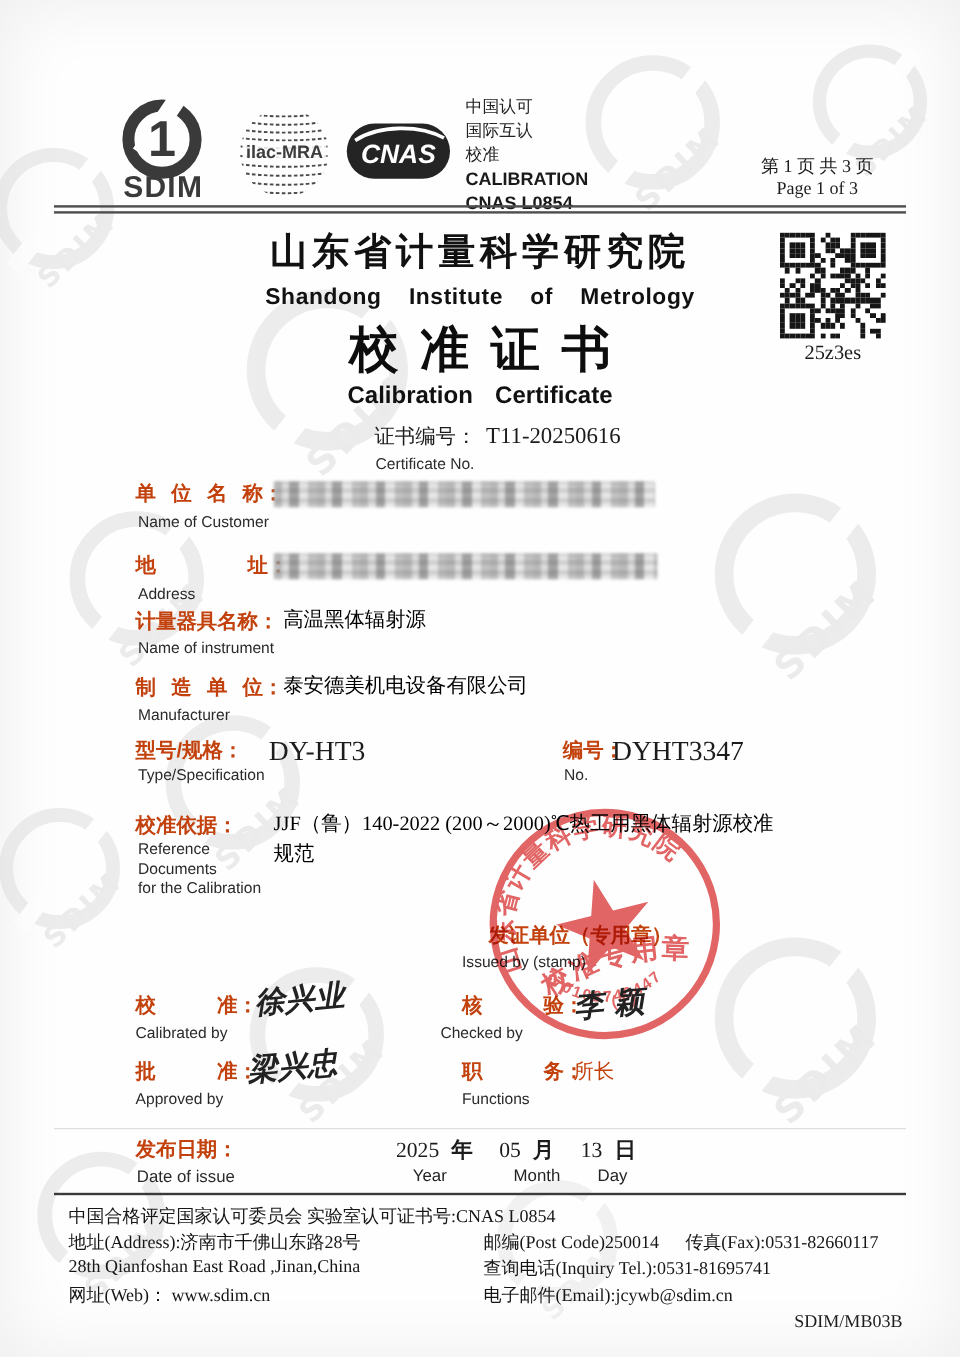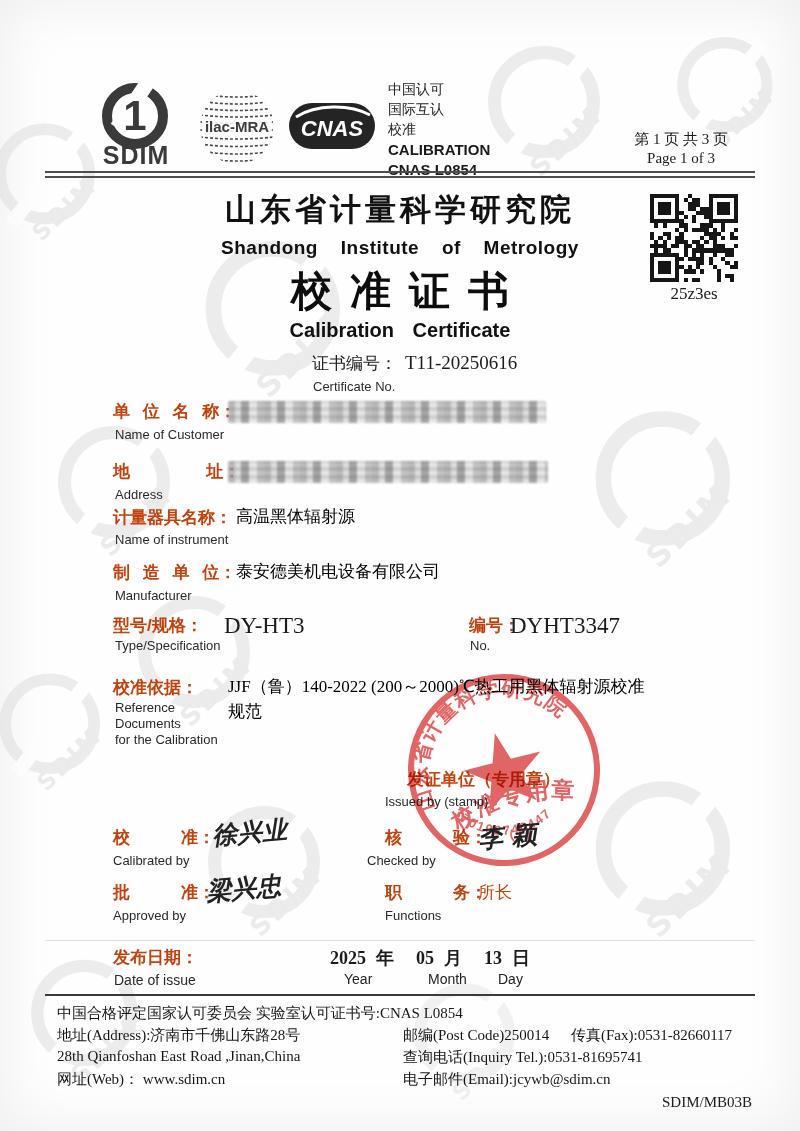--- a/index.html
+++ b/index.html
@@ -47,21 +47,21 @@
       repeating-linear-gradient(90deg,#ababab 0 7px,#d8d8d8 7px 13px,#8f8f8f 13px 21px,#e3e3e3 21px 29px,#b5b5b5 29px 36px),
       repeating-linear-gradient(0deg,rgba(255,255,255,.35) 0 4px,rgba(120,120,120,.25) 4px 8px);
     background-blend-mode:multiply;}
   .sig{font-family:"DejaVu Serif",serif;font-style:italic;font-weight:bold;font-size:25px;color:#222;transform:rotate(-5deg);display:inline-block;z-index:3;}
   .faint-line{left:45px;right:45px;top:940px;border-top:1px solid #dedede;}
   .rule-bottom{left:45px;right:45px;top:994px;border-top:2px solid #3a3a3a;}
   
   .stamp{left:404px;top:670px;width:200px;height:200px;z-index:2;opacity:.88;mix-blend-mode:multiply;}
   
   .date-line{left:330px;top:946px;font-size:18px;}
-  .date-line .num{font-family:"Liberation Serif",serif;margin-right:10px;font-weight:bold;}
+  .date-line .num{font-family:"Liberation Serif",serif;margin-right:10px;}
   .date-line .u{font-weight:600;margin-right:22px;}
   .date-en{top:971px;font-size:14px;color:#222;}
   
   .foot{font-family:"Liberation Serif",serif;font-size:15px;color:#161616;}
   .doc-code{right:48px;top:1094px;font-family:"Liberation Serif",serif;font-size:15px;}
   svg text{font-family:"Liberation Sans",sans-serif;}
 </style>
 </head>
 <body>
 

